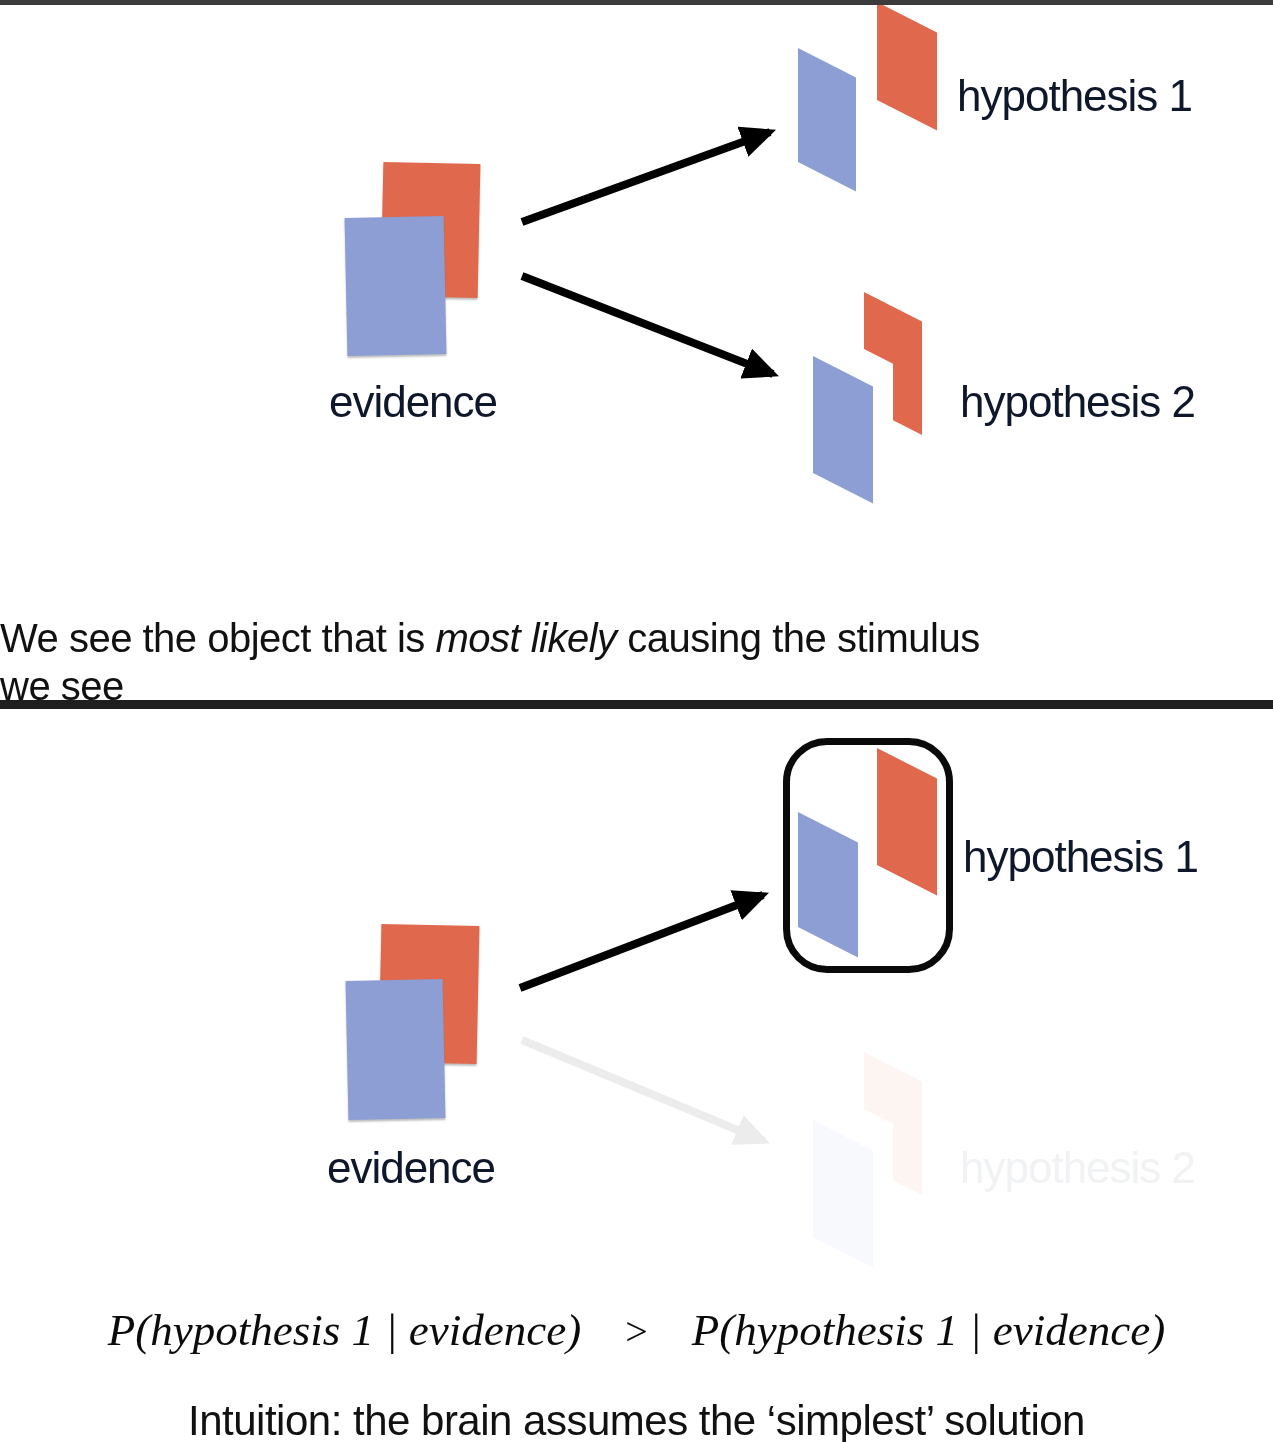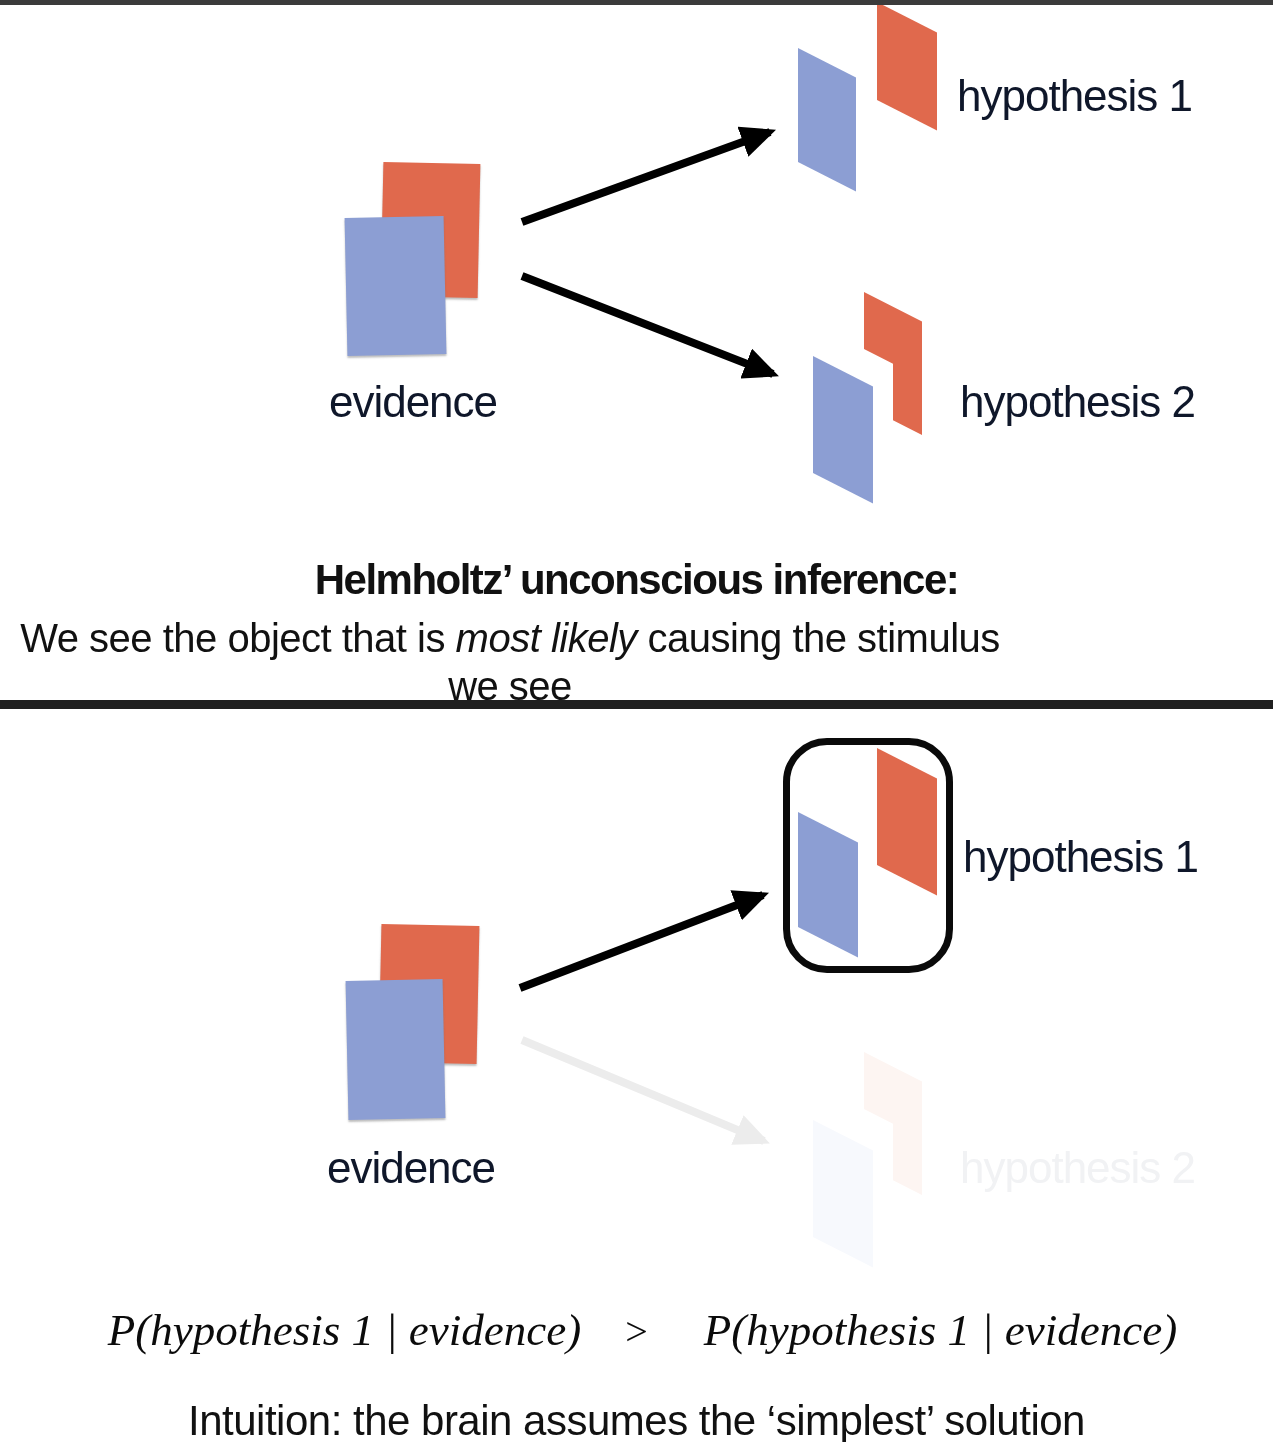--- a/index.html
+++ b/index.html
@@ -65,38 +65,37 @@
     left: 0; top: 556px; width: 1273px;
     text-align: center;
     font-weight: bold;
     font-size: 42px;
     letter-spacing: -1.5px;
     line-height: 1.15;
   }
   .subtitle {
     position: absolute;
     left: 0; top: 614px; width: 1020px;
-    text-align: center;
     font-size: 40px;
     letter-spacing: -0.5px;
     line-height: 1.2;
   }
   .subtitle .it { font-style: italic; }
 
   .formula {
     position: absolute;
     left: 0; top: 1306px; width: 1273px;
     text-align: center;
     font-family: "Liberation Serif", serif;
     font-size: 45px;
     line-height: 1.1;
     color: #0b0b0b;
     white-space: nowrap;
   }
-  .formula .expr { font-style: italic; margin-left: 12px; }
+  .formula .expr { font-style: italic; }
   .formula .op { font-style: normal; padding: 0 44px; font-size: 40px; }
 
   .caption {
     position: absolute;
     left: 0; top: 1396px; width: 1273px;
     text-align: center;
     font-size: 42px;
     letter-spacing: -0.5px;
     line-height: 1.2;
   }
@@ -129,21 +128,20 @@
     <div class="pgram blue" style="left:798px;top:48px;width:58px;height:114px;"></div>
     <div class="pgram red" style="left:877px;top:2px;width:60px;height:98px;"></div>
     <div class="label" style="left:957px;top:74px;">hypothesis 1</div>
 
     <div class="pgram blue" style="left:813px;top:356px;width:60px;height:117px;"></div>
     <svg class="abs" width="58" height="145" viewBox="0 0 58 145" style="left:864px;top:292px;">
       <polygon points="0,0 58,29.6 58,143 29,128.2 29,71.8 0,57" fill="#E0694D"></polygon>
     </svg>
     <div class="label" style="left:960px;top:380px;">hypothesis 2</div>
 
-    <div class="heading">Helmholtz’ unconscious inference:</div>
     <div class="subtitle"><span>We see the object that is </span><span class="it">most likely</span><span> causing the stimulus we see</span></div>
   </div>
 
   <div class="abs divider"></div>
 
   <div class="abs" style="left:0;top:709px;width:1273px;height:733px;">
 
     <svg class="connector" width="1273" height="733" viewBox="0 0 1273 733">
       <defs>
         <marker id="ah-black2" markerWidth="4.6" markerHeight="4" refX="3.6" refY="2" orient="auto" markerUnits="strokeWidth">

